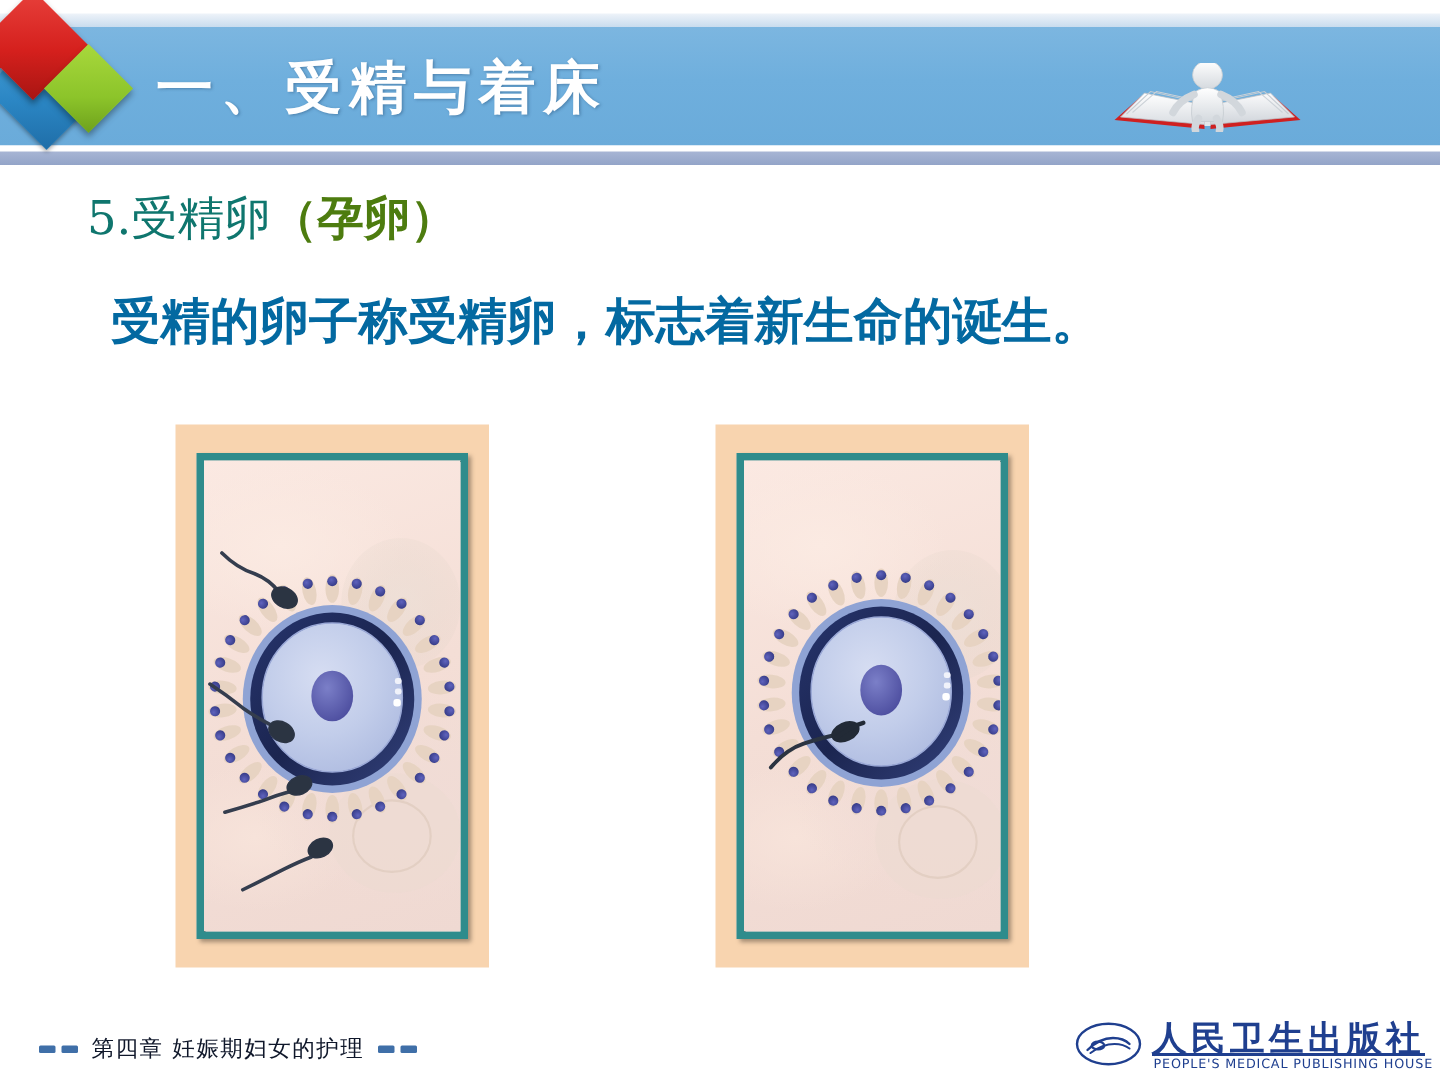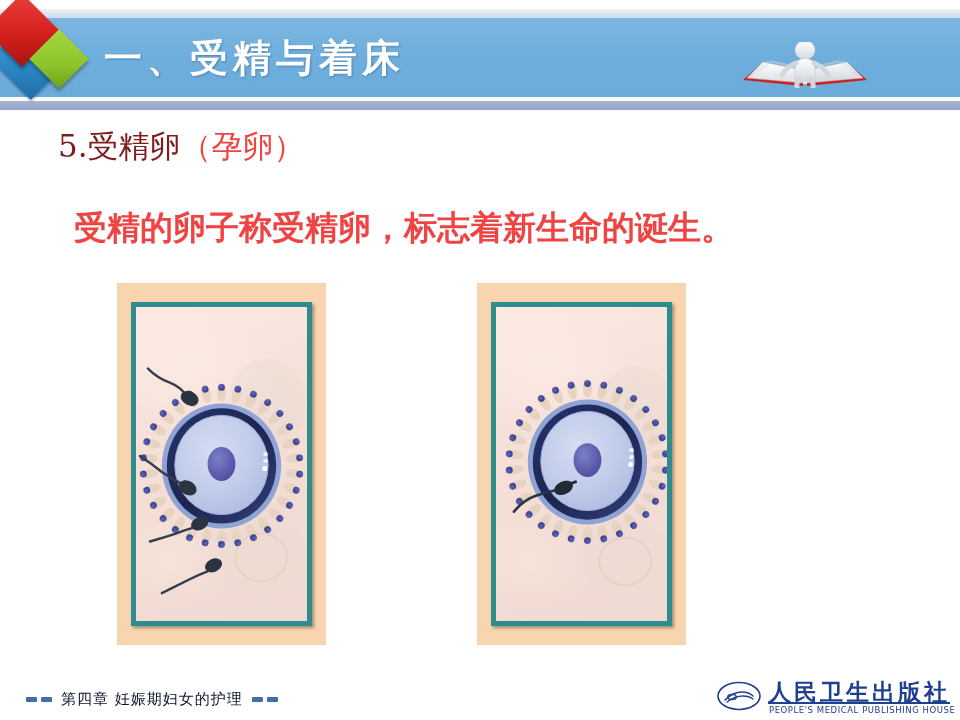--- a/index.html
+++ b/index.html
@@ -49,26 +49,26 @@
   
   .header-figure{position:absolute;right:12px;top:20px;width:148px;height:75px;z-index:5;}
   .hf-book{position:absolute;left:8px;top:22px;width:132px;height:46px;}
 
   
   .subhead{
     position:absolute;left:58px;top:124px;
     font-size:31px;line-height:44px;white-space:nowrap;
     font-family:"DejaVu Serif","Liberation Serif",serif;
   }
-  .subhead .red{color:#7f1d1d;margin-top:12px;}
-  .subhead .blk{color:#ef4444;}
+  .subhead .red{color:#0f766e;margin-top:12px;}
+  .subhead .blk{color:#4d7c0f;font-weight:bold;}
 
   .bodyline{
-    position:absolute;left:74px;top:204px;
-    font-size:33px;line-height:48px;color:#ef4444;
+    position:absolute;left:74px;top:190px;
+    font-size:33px;line-height:48px;color:#0369a1;
     font-weight:bold;white-space:nowrap;
     font-family:"DejaVu Serif","Liberation Serif",serif;
   }
 
   
   .panel{position:absolute;top:283px;width:209px;height:362px;
       background:#f8d4af;
       box-shadow:0 0 0 0 rgba(0,0,0,0);}
   .panel.left{left:117px;}
   .panel.right{left:477px;}

